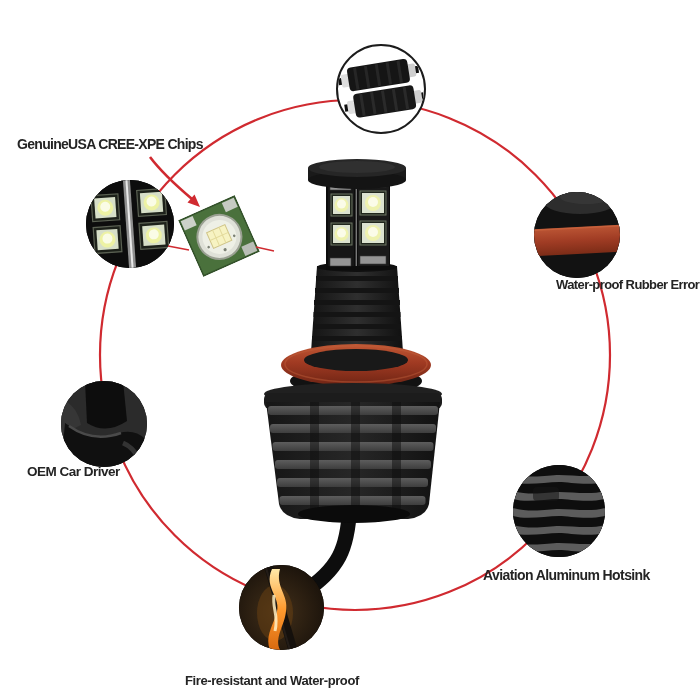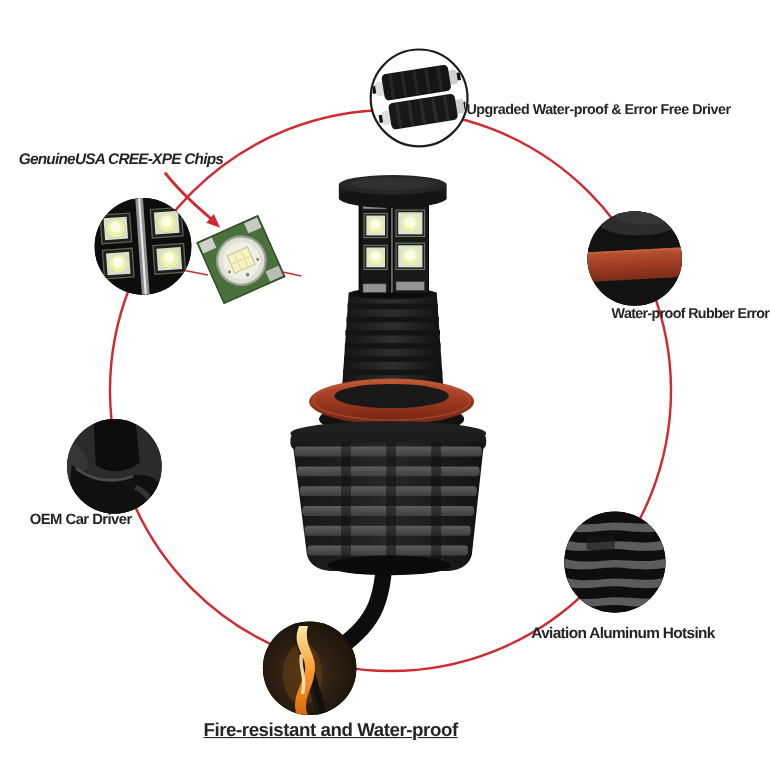--- a/index.html
+++ b/index.html
@@ -11,26 +11,26 @@
     font-family:"Liberation Sans",sans-serif;
   }
   .layer{position:absolute;left:0;top:0;width:700px;height:700px;pointer-events:none;}
   .label{
     position:absolute;
     font-weight:700;
     color:#242424;
     white-space:nowrap;
     z-index:6;
   }
-  #label-chips   {left:17px;  top:136px; font-size:14px;   letter-spacing:-0.7px;font-style:italic;}
+  #label-chips   {left:17px;  top:136px; font-size:14px;   letter-spacing:-0.7px;}
   #label-driver  {left:424px; top:92px;  font-size:13px;   letter-spacing:-0.45px;}
   #label-rubber  {left:556px; top:277px; font-size:13px;   letter-spacing:-0.6px;}
   #label-socket  {left:27px;  top:464px; font-size:13.5px; letter-spacing:-0.5px;}
   #label-hotsink {left:483px; top:555px; font-size:14px;   letter-spacing:-0.6px;margin-top:12px;}
-  #label-fire    {left:185px; top:654px; font-size:17px;   letter-spacing:-0.4px;text-decoration:underline;}
+  #label-fire    {left:185px; top:673px; font-size:13px;   letter-spacing:-0.4px;}
 
   .photo-circle{
     position:absolute;
     border-radius:50%;
     overflow:hidden;
     z-index:4;
   }
   .photo-circle svg{display:block;}
   #callout-driver {left:336px; top:44px;  width:90px; height:90px; background:#fff; border:2.5px solid #1c1c1c; box-sizing:border-box;}
   #callout-chips  {left:86px;  top:180px; width:88px; height:88px; background:#0a0a0a; box-shadow:inset 0 0 10px rgba(0,0,0,.9);}
@@ -325,19 +325,18 @@
   </div>
 
   <svg id="annotation-layer" class="layer" viewBox="0 0 700 700">
     <path d="M150,157 C162,173 179,188 192,199" stroke="#d02a30" stroke-width="2.6" fill="none"></path>
     <polygon points="200,207 187.5,202.5 194.5,194.5" fill="#d02a30"></polygon>
     <line x1="168" y1="246" x2="189" y2="250" stroke="#d02a30" stroke-width="1.4"></line>
     <line x1="256" y1="247" x2="274" y2="251" stroke="#d02a30" stroke-width="1.4"></line>
   </svg>
 
   <div id="label-chips" class="label">GenuineUSA CREE-XPE Chips</div>
-  <div id="label-driver" class="label">Upgraded Water-proof &amp; Error Free Driver</div>
   <div id="label-rubber" class="label">Water-proof Rubber Error</div>
   <div id="label-socket" class="label">OEM Car Driver</div>
   <div id="label-hotsink" class="label">Aviation Aluminum Hotsink</div>
   <div id="label-fire" class="label">Fire-resistant and Water-proof</div>
 
 </div>
 
 </body></html>

